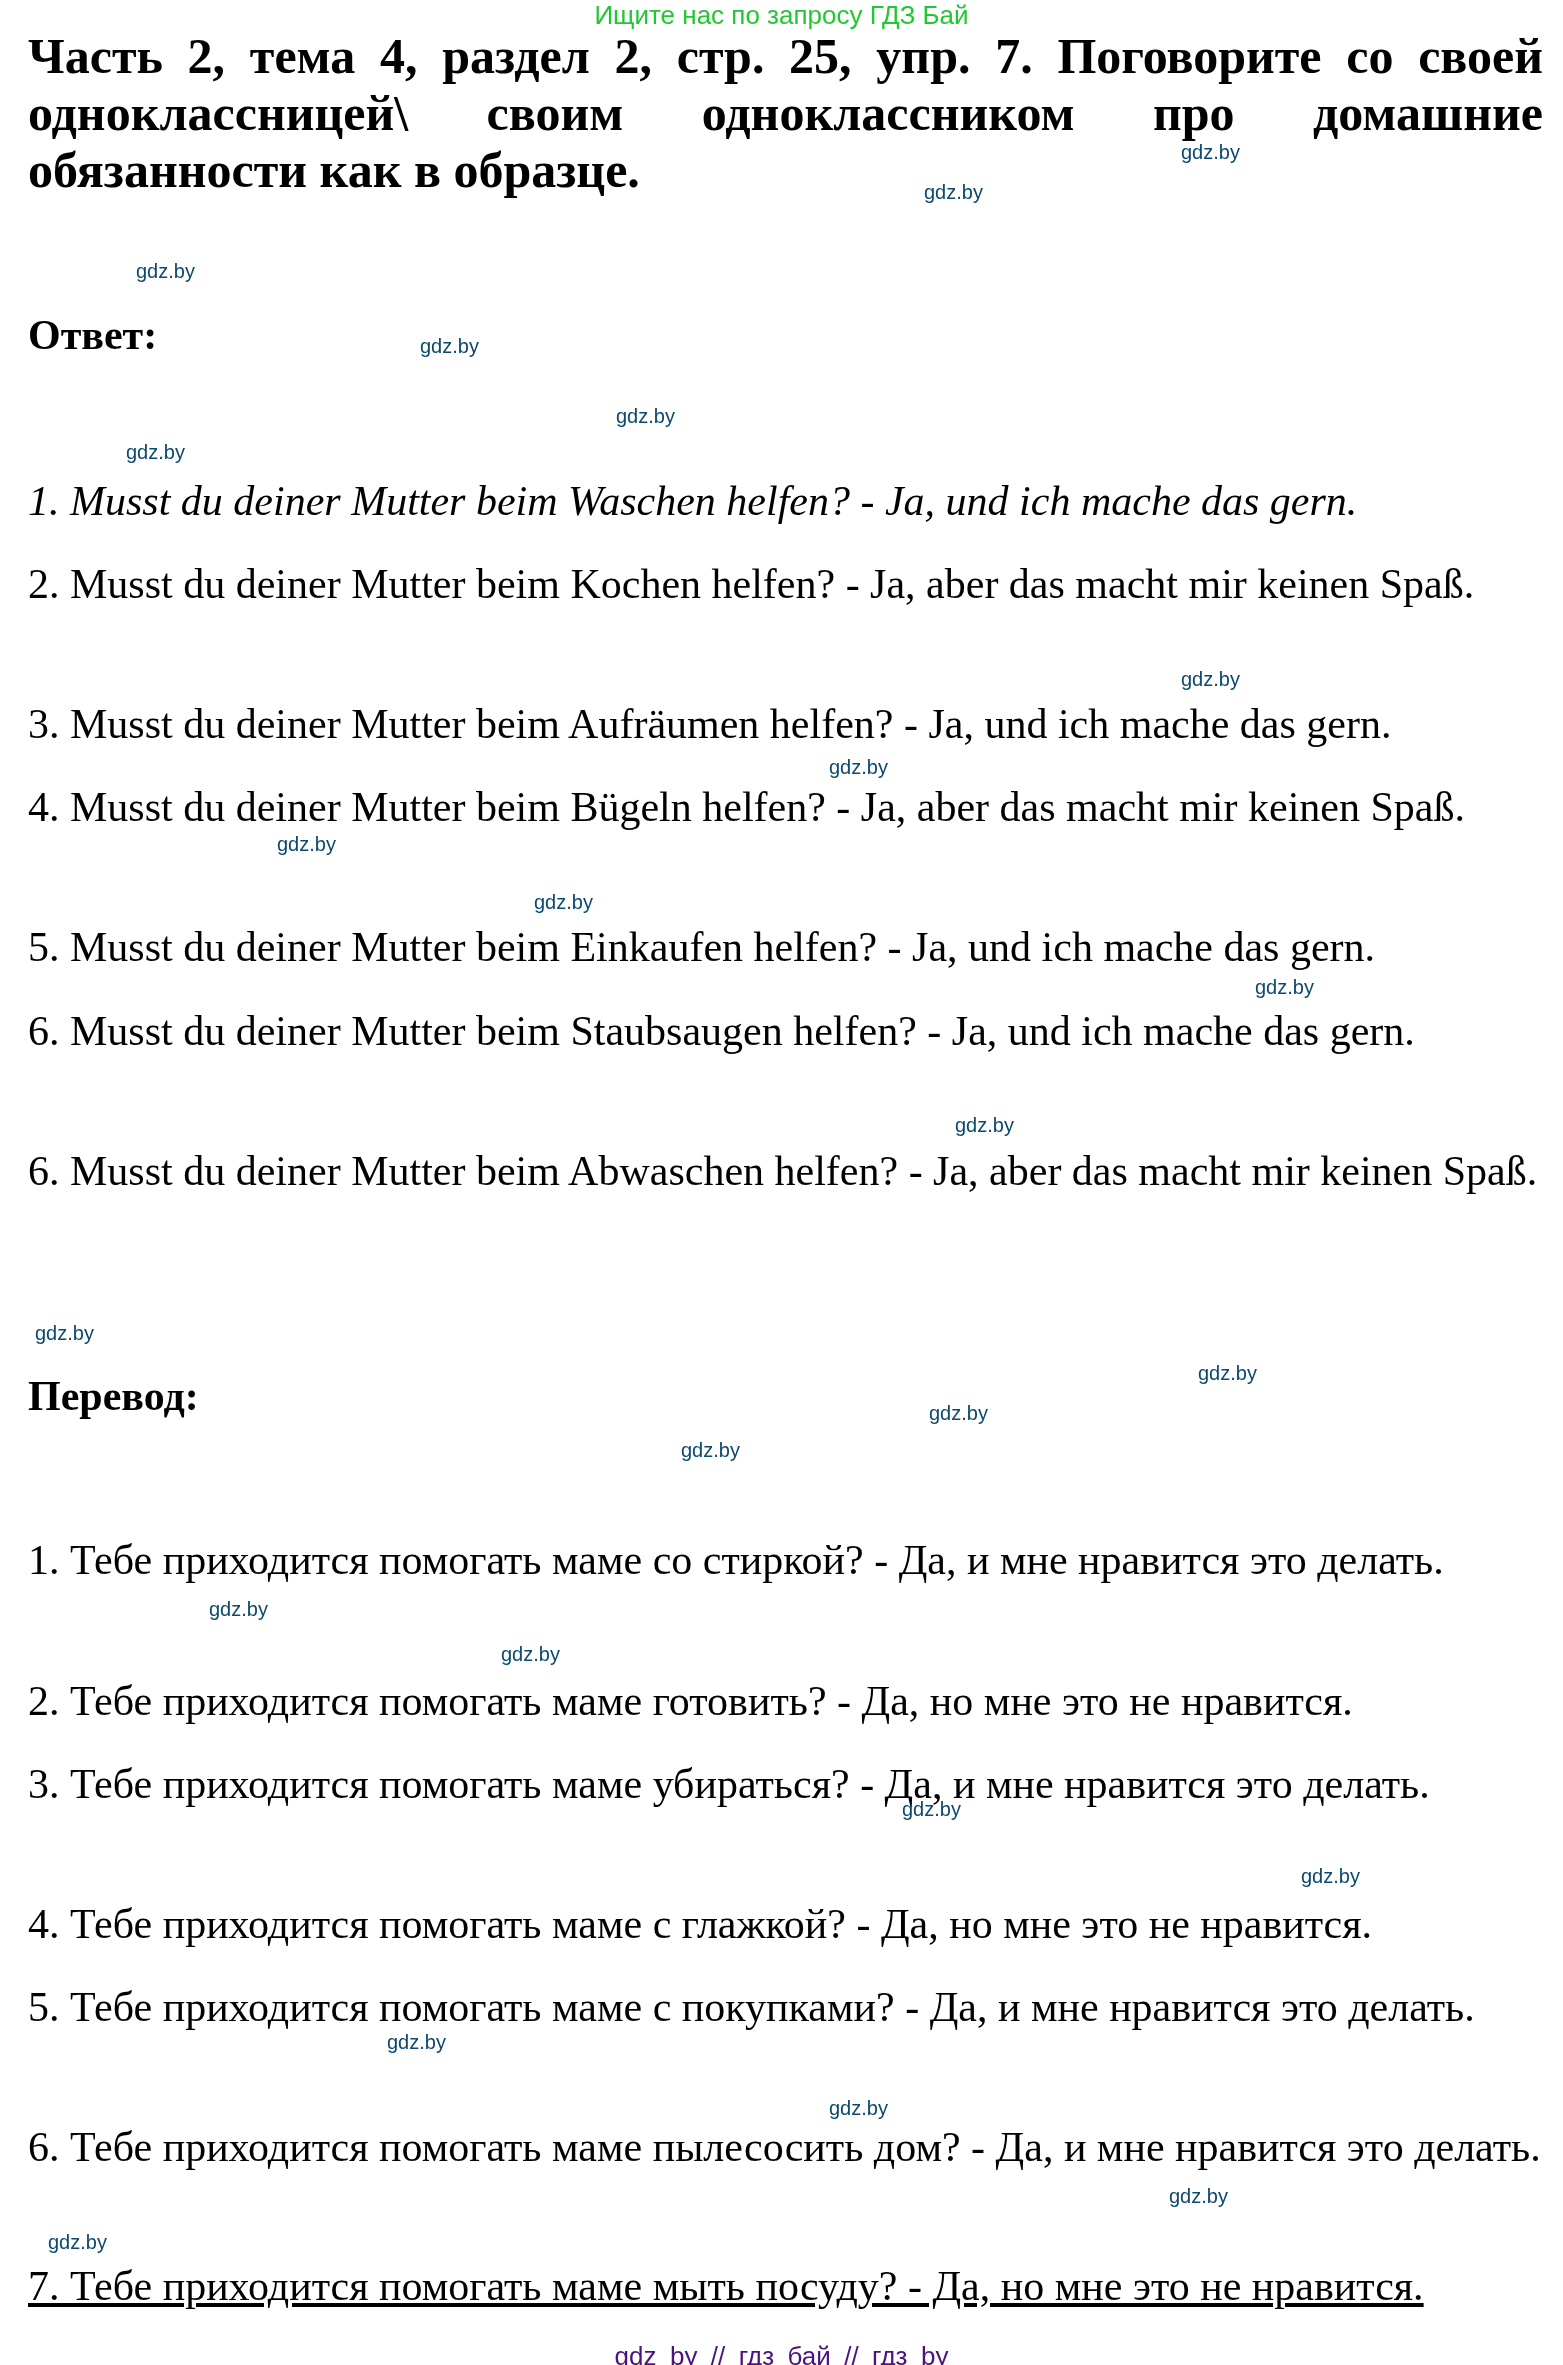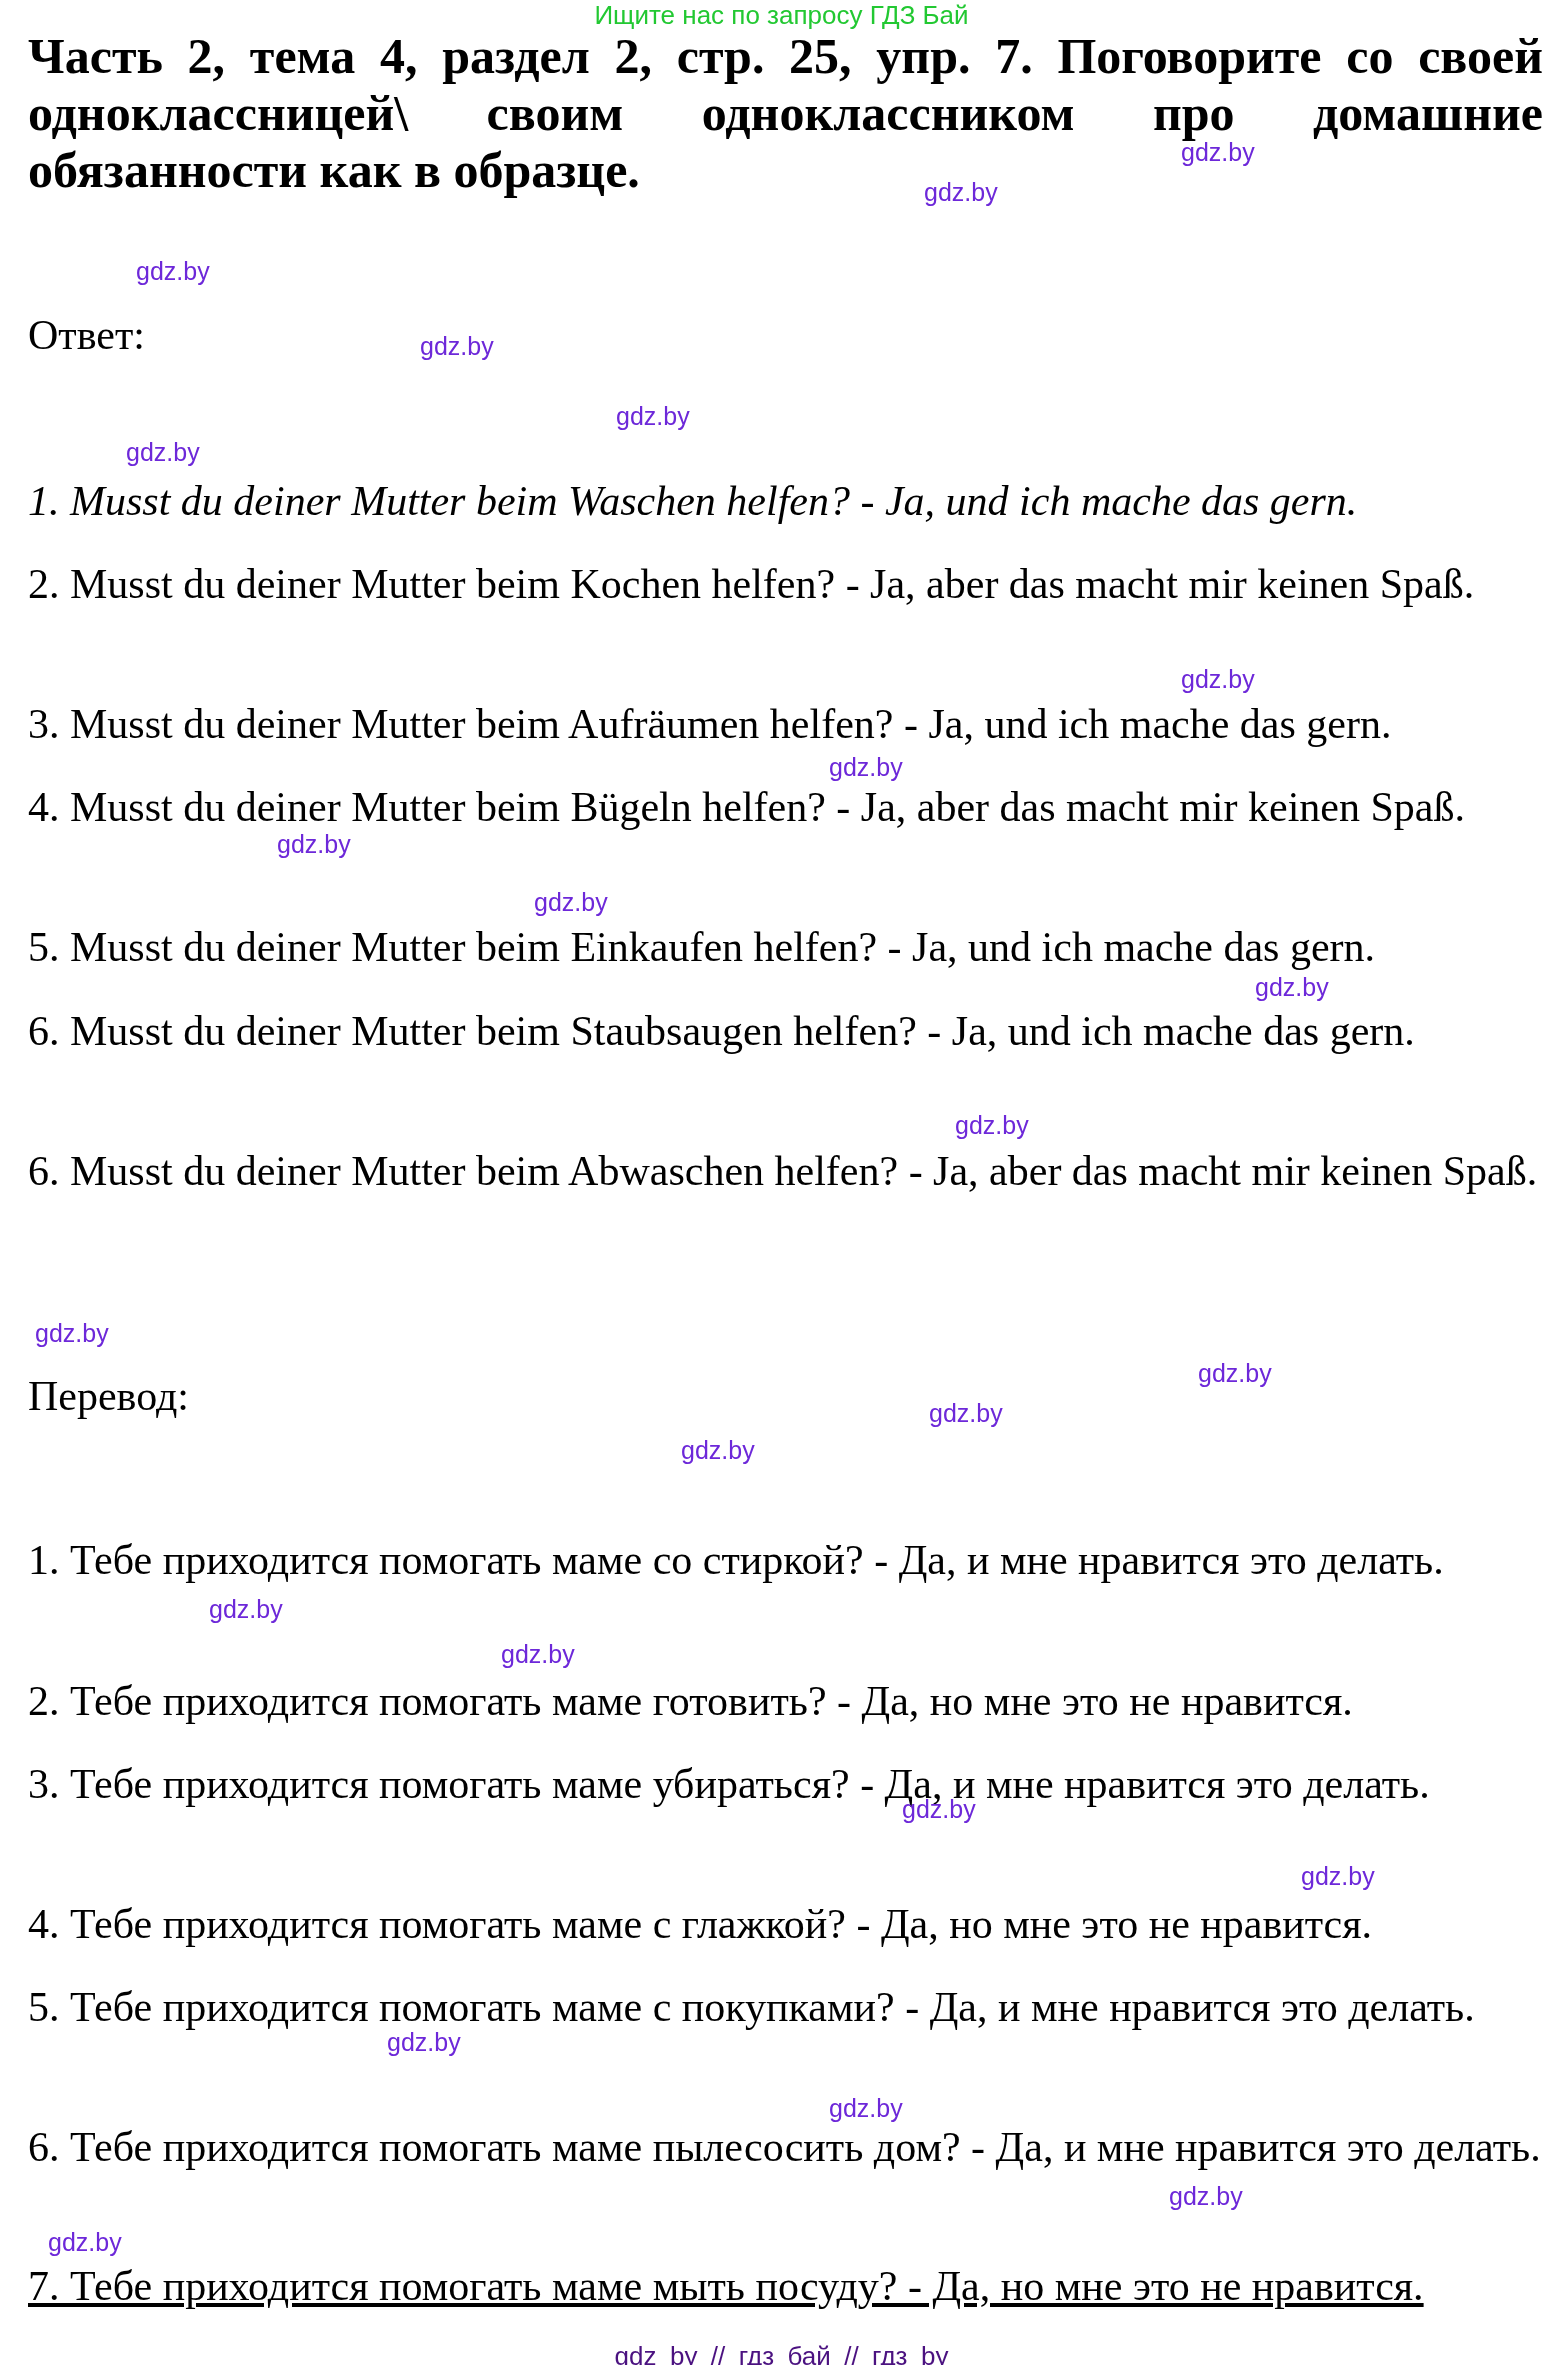--- a/index.html
+++ b/index.html
@@ -27,37 +27,37 @@
     }
     .title {
       top: 28px;
       font-weight: bold;
       font-size: 50px;
       line-height: 57px;
       text-align: justify;
       text-align-last: left;
     }
     .heading {
-      font-weight: normal;
+      font-weight: bold;
       font-size: 42px;
       line-height: 49px;
     }
     .para {
       font-size: 42px;
       line-height: 57px;
       text-align: justify;
       text-align-last: left;
       margin: 0;
     }
     .wm {
       position: absolute;
       font-family: "Liberation Sans", sans-serif;
-      font-size: 25px;
+      font-size: 20px;
       line-height: 25px;
-      color: #6d28d9;
+      color: #0c4a6e;
     }
     .footer {
       position: absolute;
       left: 0; top: 2341px; width: 1563px;
       text-align: center;
       font-family: "Liberation Sans", sans-serif;
       font-size: 26px;
       line-height: 31px;
       color: #4b1280;
       word-spacing: 6.2px;

